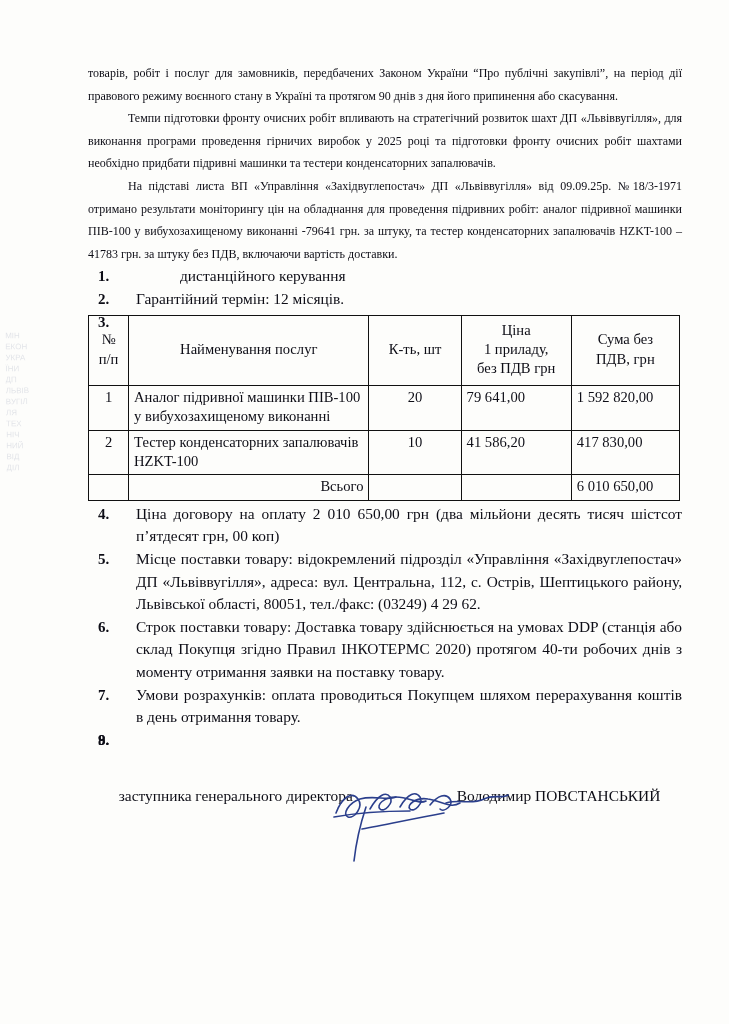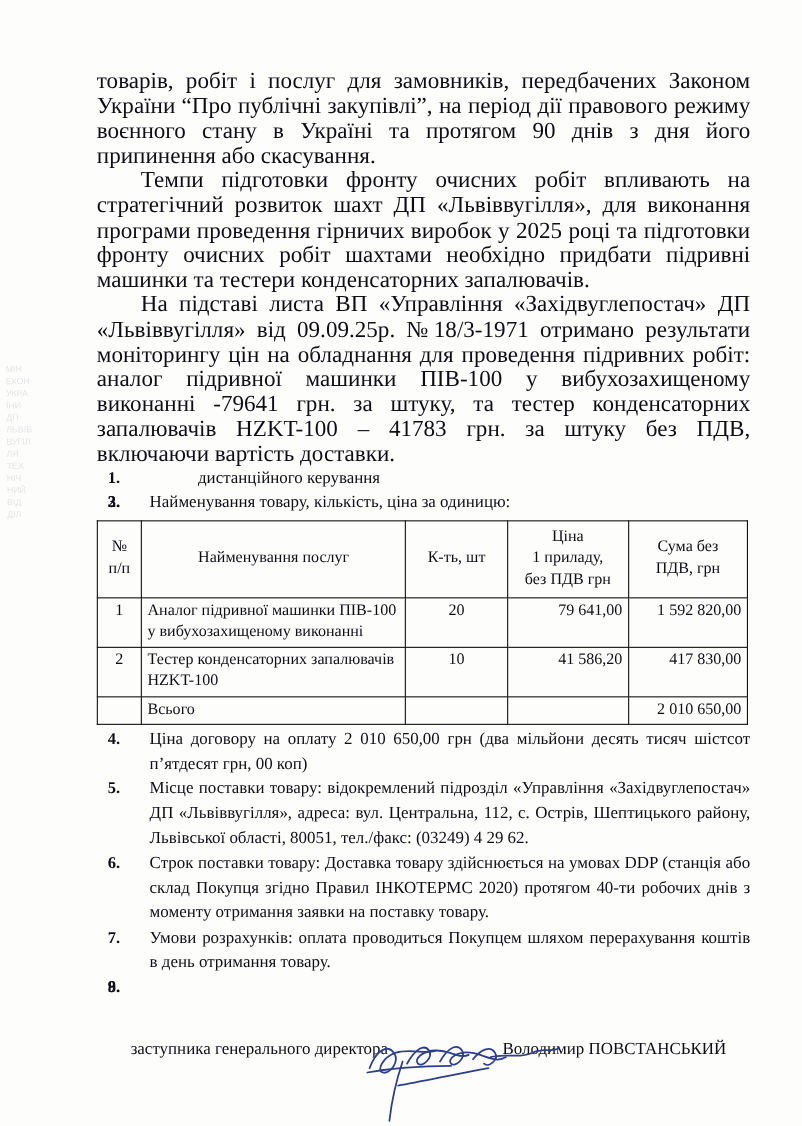--- a/index.html
+++ b/index.html
@@ -25,21 +25,21 @@
   .content {
     position: absolute;
     left: 88px;
     top: 62px;
     width: 594px;
   }
   p.para {
     margin: 0 0 0 0;
     text-align: justify;
     text-justify: inter-word;
-    font-size: 21px;
+    font-size: 12px;
     line-height: 22.6px;
     text-indent: 0;
   }
   p.para.indent {
     text-indent: 40px;
   }
   
   .numlist {
     margin: 0;
     padding: 0;
@@ -87,23 +87,23 @@
     vertical-align: middle;
     padding-top: 5px;
     padding-bottom: 6px;
   }
   .col-np { width: 40px; text-align: center; }
   .col-name { width: 240px; }
   .col-qty { width: 92px; text-align: center; }
   .col-price { width: 110px; text-align: right; }
   .col-sum { width: 108px; text-align: right; }
   td.center { text-align: center; }
-  td.right { text-align: right; padding-right: 8px; }
+  td.right { padding-right: 8px; }
   .total-label {
-    text-align: left;
+    text-align: right;
   }
   
   .sig {
     margin-top: 34px;
     font-size: 15.4px;
     line-height: 22.6px;
     position: relative;
   }
   .sig .line2 {
     white-space: pre;
@@ -163,24 +163,24 @@
     <p class="para indent">Темпи підготовки фронту очисних робіт впливають на стратегічний розвиток шахт ДП «Львіввугілля», для виконання програми проведення гірничих виробок у 2025 році та підготовки фронту очисних робіт шахтами необхідно придбати підривні машинки та тестери конденсаторних запалювачів.</p>
     <p class="para indent">На підставі листа ВП «Управління «Західвуглепостач» ДП «Львіввугілля» від 09.09.25р. №18/3-1971 отримано результати моніторингу цін на обладнання для проведення підривних робіт: аналог підривної машинки ПІВ-100 у вибухозахищеному виконанні -79641 грн. за штуку, та тестер конденсаторних запалювачів HZKT-100 – 41783 грн. за штуку без ПДВ, включаючи вартість доставки.</p>
 
     <ul class="numlist">
       <li>
         <span class="num">1.</span>
         <span class="sub">дистанційного керування</span>
       </li>
       <li>
         <span class="num">2.</span>
+        <span>Гарантійний термін: 12 місяців.</span>
       </li>
       <li>
         <span class="num">3.</span>
-        <span>Найменування товару, кількість, ціна за одиницю:</span>
       </li>
     </ul>
 
     <table class="goods">
       <colgroup>
         <col class="col-np">
         <col class="col-name">
         <col class="col-qty">
         <col class="col-price">
         <col class="col-sum">
@@ -217,21 +217,21 @@
           <td>Тестер конденсаторних запалювачів HZKT-100</td>
           <td class="center">10</td>
           <td class="right">41 586,20</td>
           <td class="right">417 830,00</td>
         </tr>
         <tr>
           <td class="center"></td>
           <td class="total-label">Всього</td>
           <td class="center"></td>
           <td class="right"></td>
-          <td class="right">2 010 650,00</td>
+          <td class="right">6 010 650,00</td>
         </tr>
       </tbody>
     </table>
 
     <ul class="numlist">
       <li>
         <span class="num">4.</span>
         <span>Ціна договору на оплату 2 010 650,00 грн (два мільйони десять тисяч шістсот п’ятдесят грн, 00 коп)</span>
       </li>
       <li>

